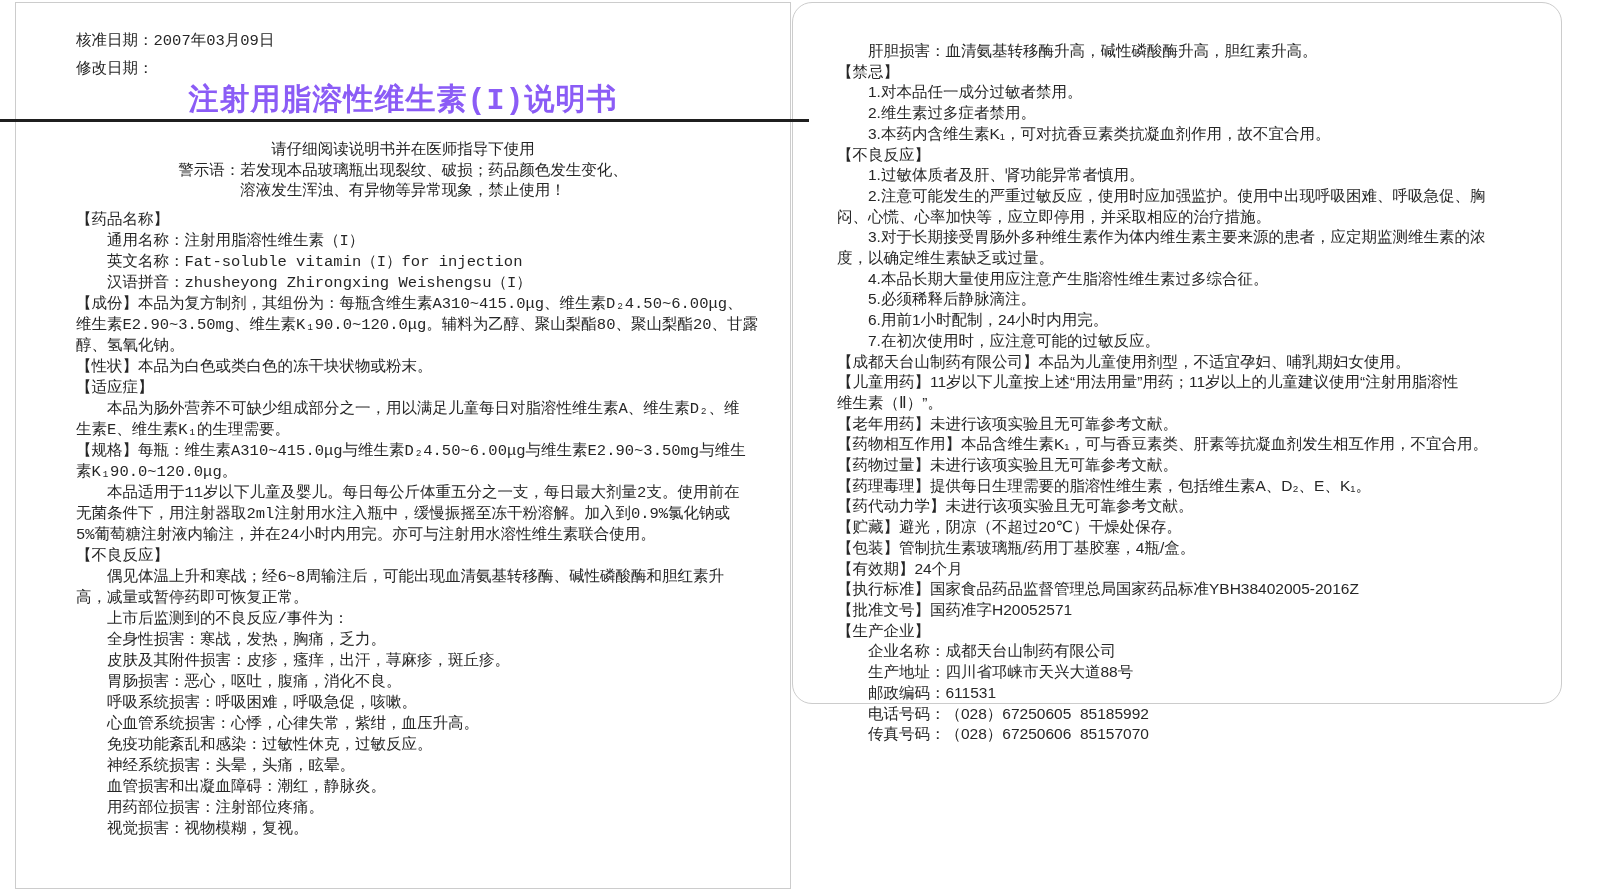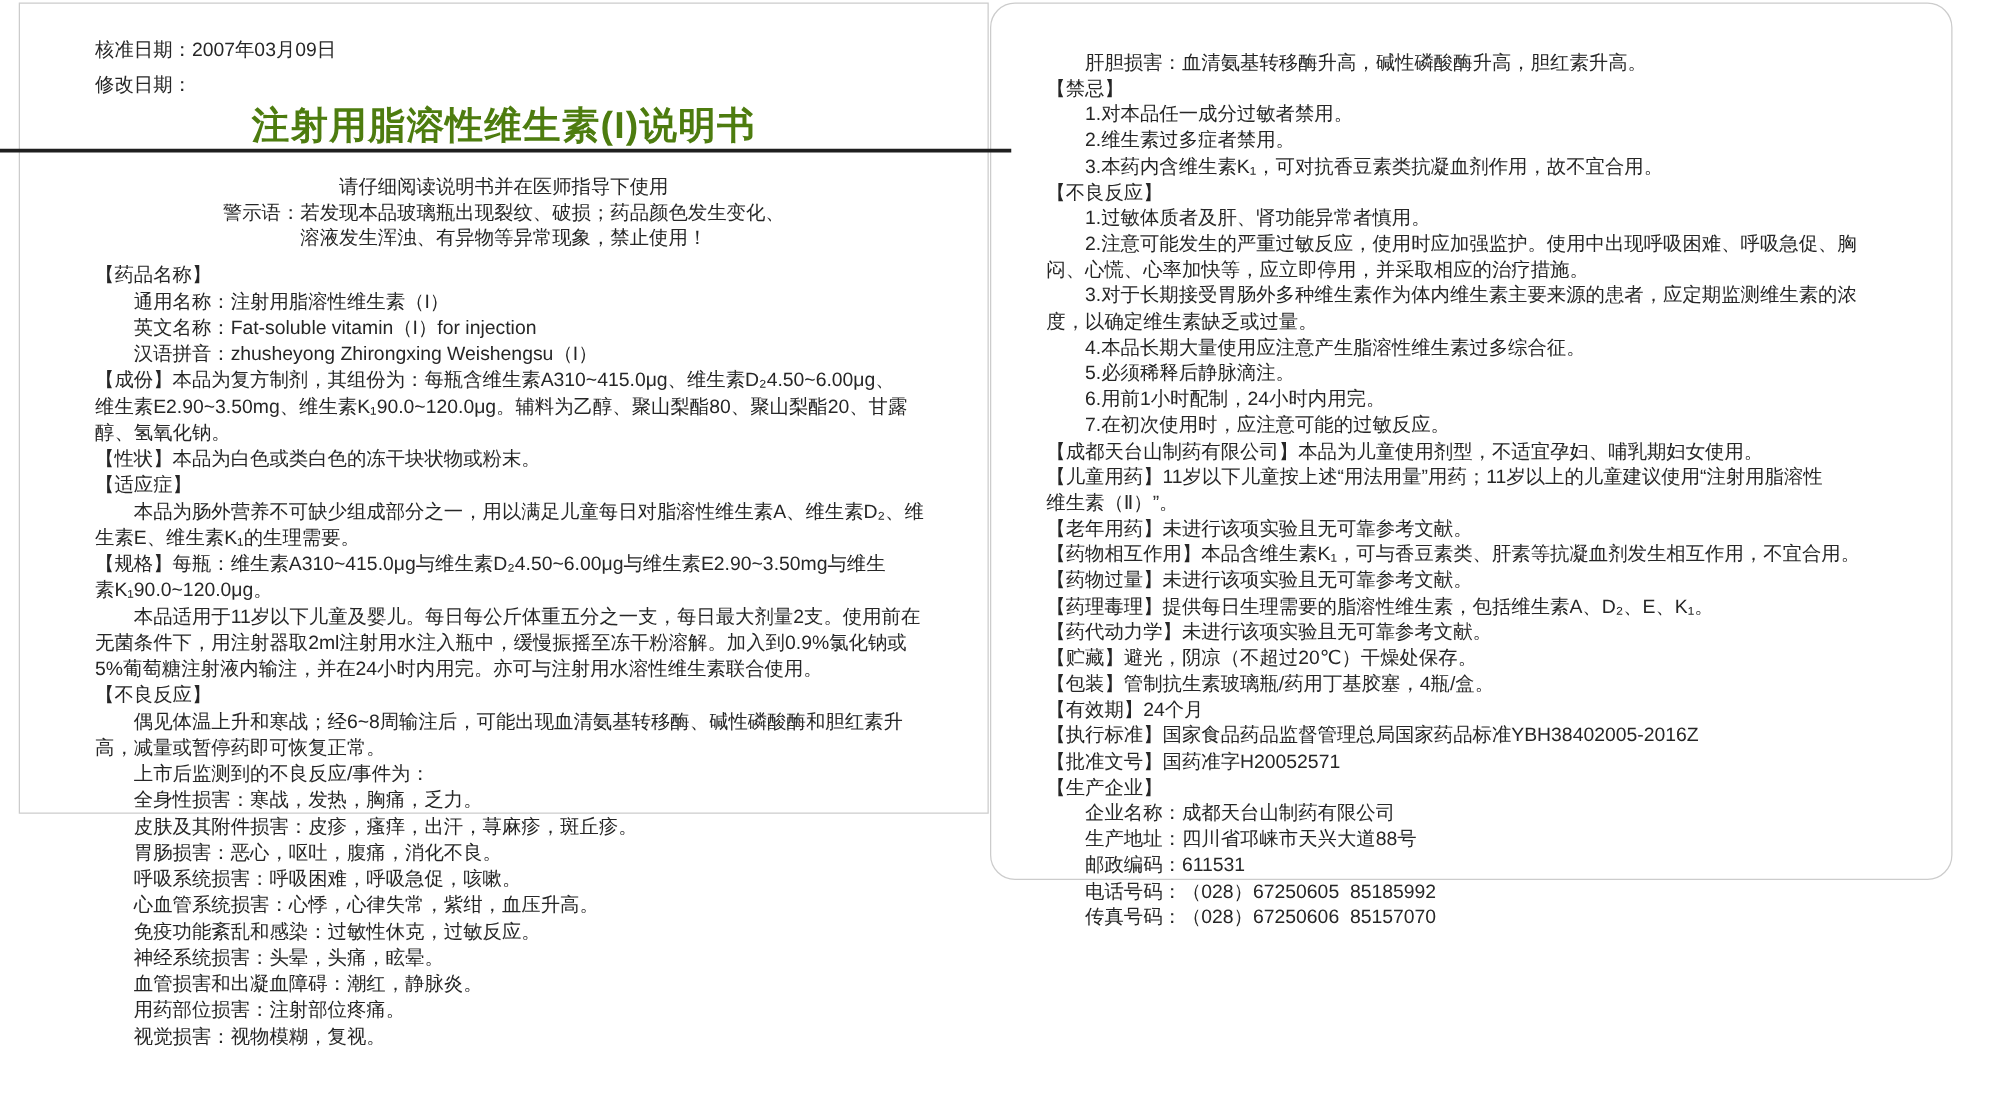--- a/index.html
+++ b/index.html
@@ -5,31 +5,31 @@
   html,body{margin:0;padding:0;}
   body{
     width:1600px;height:892px;overflow:hidden;position:relative;
     background:#ffffff;color:#222;
     font-family:"Liberation Sans","DejaVu Sans",sans-serif;
   }
   .page{
     position:absolute;top:2px;background:#fff;
     border:1px solid #cccccc;box-sizing:border-box;
   }
-  .page-left{left:15px;width:776px;height:649px;}
+  .page-left{left:15px;width:776px;height:887px;font-family:Liberation Mono, monospace;}
   .page-right{left:792px;width:770px;height:702px;border-radius:20px;}
   .line{
     font-size:15.5px;line-height:21px;white-space:pre-wrap;
     color:#262626;
   }
   .meta{padding:24px 0 0 60px;}
   .meta .line{line-height:28px;}
   .title{
     margin:0;padding:0;text-align:center;
-    font-size:30px;line-height:36px;font-weight:bold;color:#4d7c0f;
+    font-size:30px;line-height:36px;font-weight:bold;color:#8b5cf6;
     letter-spacing:1px;
   }
   .divider{
     position:absolute;left:0;top:119px;width:809px;height:3px;
     background:#1f1f1f;z-index:5;
   }
   .notice{margin-top:21px;text-align:center;}
   .notice .line{line-height:20.7px;}
   .body1{margin:8px 28px 0 60px;}
   .body1 .line{line-height:21px;}

